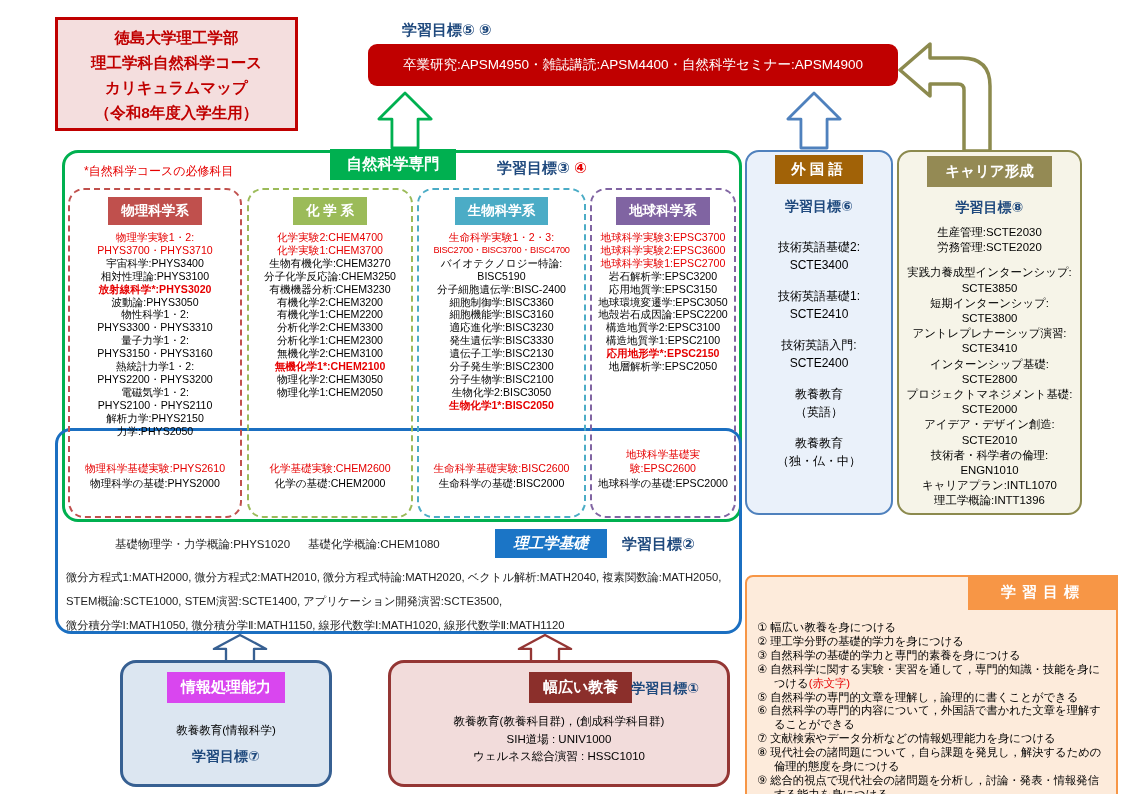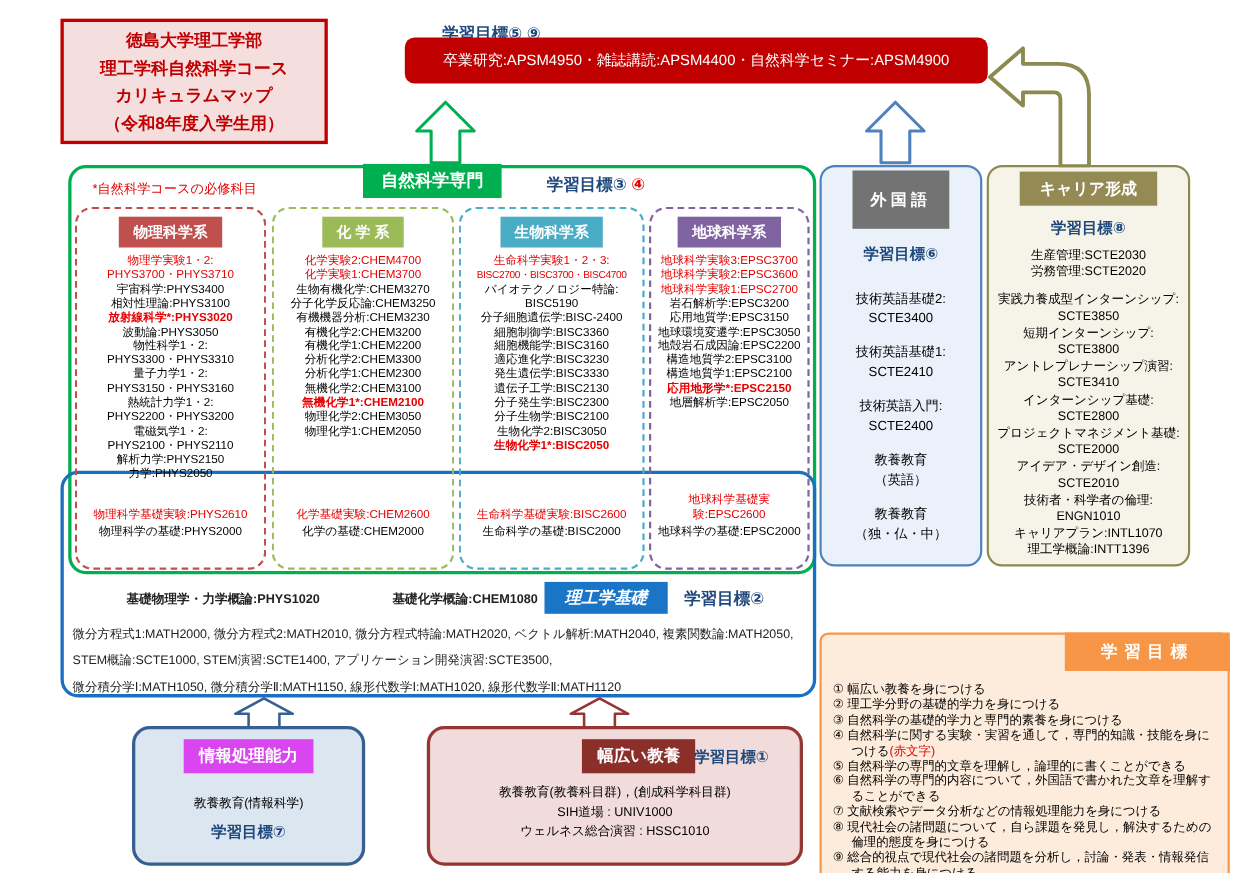--- a/index.html
+++ b/index.html
@@ -11,21 +11,21 @@
   .b{color:#E60000;font-weight:bold;}
   .sm{font-size:9.2px;letter-spacing:-0.3px;}
   .gap{margin-top:13px;}
 
   
   #title-box{left:55px;top:17px;width:243px;height:114px;background:#F4DEDE;border:3px solid #C00000;
              text-align:center;color:#C00000;font-weight:bold;font-size:15.5px;line-height:25px;padding-top:5px;box-sizing:border-box;}
 
   
   #obj59{left:374px;top:21px;font-size:15px;margin-left:28px;}
-  #banner{left:368px;top:34px;width:530px;height:42px;background:#C00000;border-radius:9px;
+  #banner{left:368px;top:44px;width:530px;height:42px;background:#C00000;border-radius:9px;
           color:#fff;font-size:13.5px;display:flex;align-items:center;justify-content:center;}
 
   
   #green-box{left:62px;top:150px;width:680px;height:372px;border:3px solid #00B050;border-radius:16px;background:#fff;box-sizing:border-box;}
   #science-label{left:330px;top:149px;width:126px;height:31px;background:#00B050;color:#fff;font-weight:bold;font-size:15.5px;
                  display:flex;align-items:center;justify-content:center;}
   #obj34{left:497px;top:159px;font-size:15px;}
   #required-note{left:84px;top:163px;font-size:12px;color:#E60000;}
 
   .col{position:absolute;top:188px;height:330px;border:2px dashed;border-radius:16px;box-sizing:border-box;}
@@ -38,30 +38,30 @@
   .chip-phys{background:#C0504D;}
   .chip-chem{background:#9BBB59;}
   .chip-bio{background:#4BACC6;}
   .chip-earth{background:#8064A2;}
   .courses{margin-top:6px;font-size:10.6px;line-height:12.9px;text-align:center;}
   .basics{position:absolute;left:2px;right:2px;bottom:26px;text-align:center;font-size:10.6px;line-height:14.5px;}
 
   
   #blue-box{left:55px;top:428px;width:687px;height:206px;border:3px solid #1B6FC1;border-radius:16px;box-sizing:border-box;background:transparent;}
   #foundation-intro{left:115px;top:537px;font-size:11.5px;color:#222;}
-  #foundation-intro span{margin-right:66px;font-weight:bold;}
+  #foundation-intro span{margin-right:18px;}
   #foundation-label{left:495px;top:529px;width:112px;height:29px;background:#1B75C6;color:#fff;font-weight:bold;font-size:15px;
                     display:flex;align-items:center;justify-content:center;font-style:italic;}
   #obj2{left:622px;top:535px;font-size:15px;}
   #math-lines{left:66px;top:565px;width:660px;font-size:11.3px;line-height:24px;color:#222;}
 
   
   #foreign-box{left:745px;top:150px;width:148px;height:365px;background:#EAF1FA;border:2.5px solid #4F81BD;border-radius:14px;box-sizing:border-box;}
   #foreign-head{text-align:center;margin-top:3px;}
-  #foreign-head .fchip{display:inline-block;background:#737373;color:#fff;font-weight:bold;font-size:14.5px;padding:17px 16px;letter-spacing:4px;}
+  #foreign-head .fchip{display:inline-block;background:#a16207;color:#fff;font-weight:bold;font-size:14.5px;padding:5px 16px;letter-spacing:4px;}
   #foreign-obj{text-align:center;margin-top:14px;font-size:14px;}
   #foreign-items{margin-top:22px;text-align:center;font-size:12px;line-height:18px;}
 
   
   #career-box{left:897px;top:150px;width:185px;height:365px;background:#F6F4E8;border:2.5px solid #8C8A4E;border-radius:14px;box-sizing:border-box;}
   #career-head{text-align:center;margin-top:4px;}
   #career-head .cchip{display:inline-block;background:#948A54;color:#fff;font-weight:bold;font-size:14.5px;padding:6px 18px;}
   #career-obj{text-align:center;margin-top:12px;font-size:14px;}
   #career-items{margin-top:8px;text-align:center;font-size:11.4px;line-height:15.2px;}
   #career-items .gap{margin-top:10px;}

